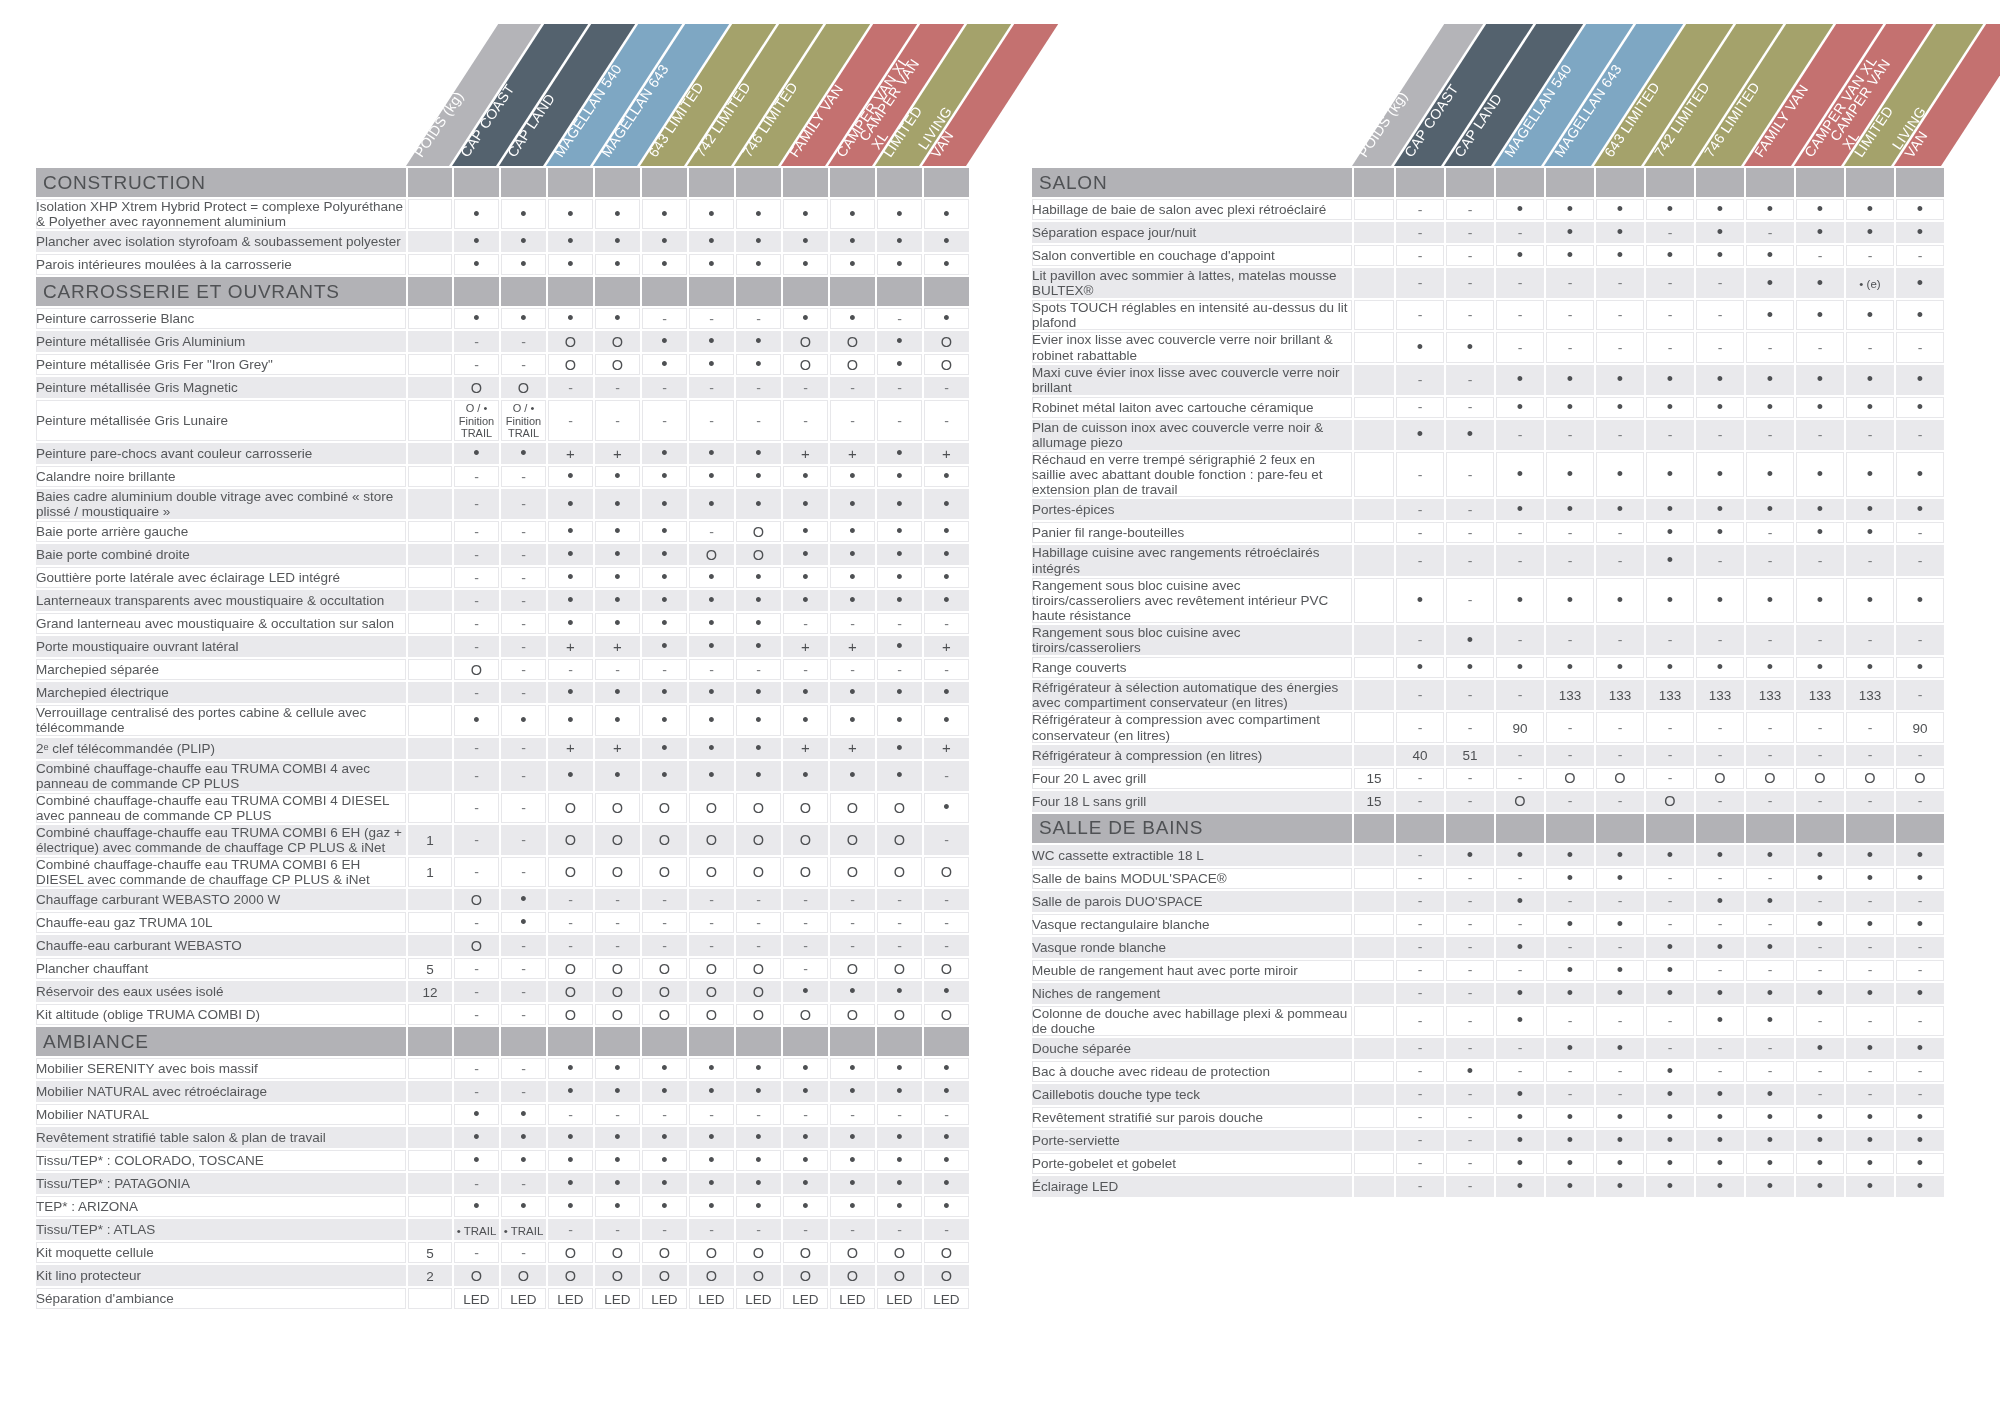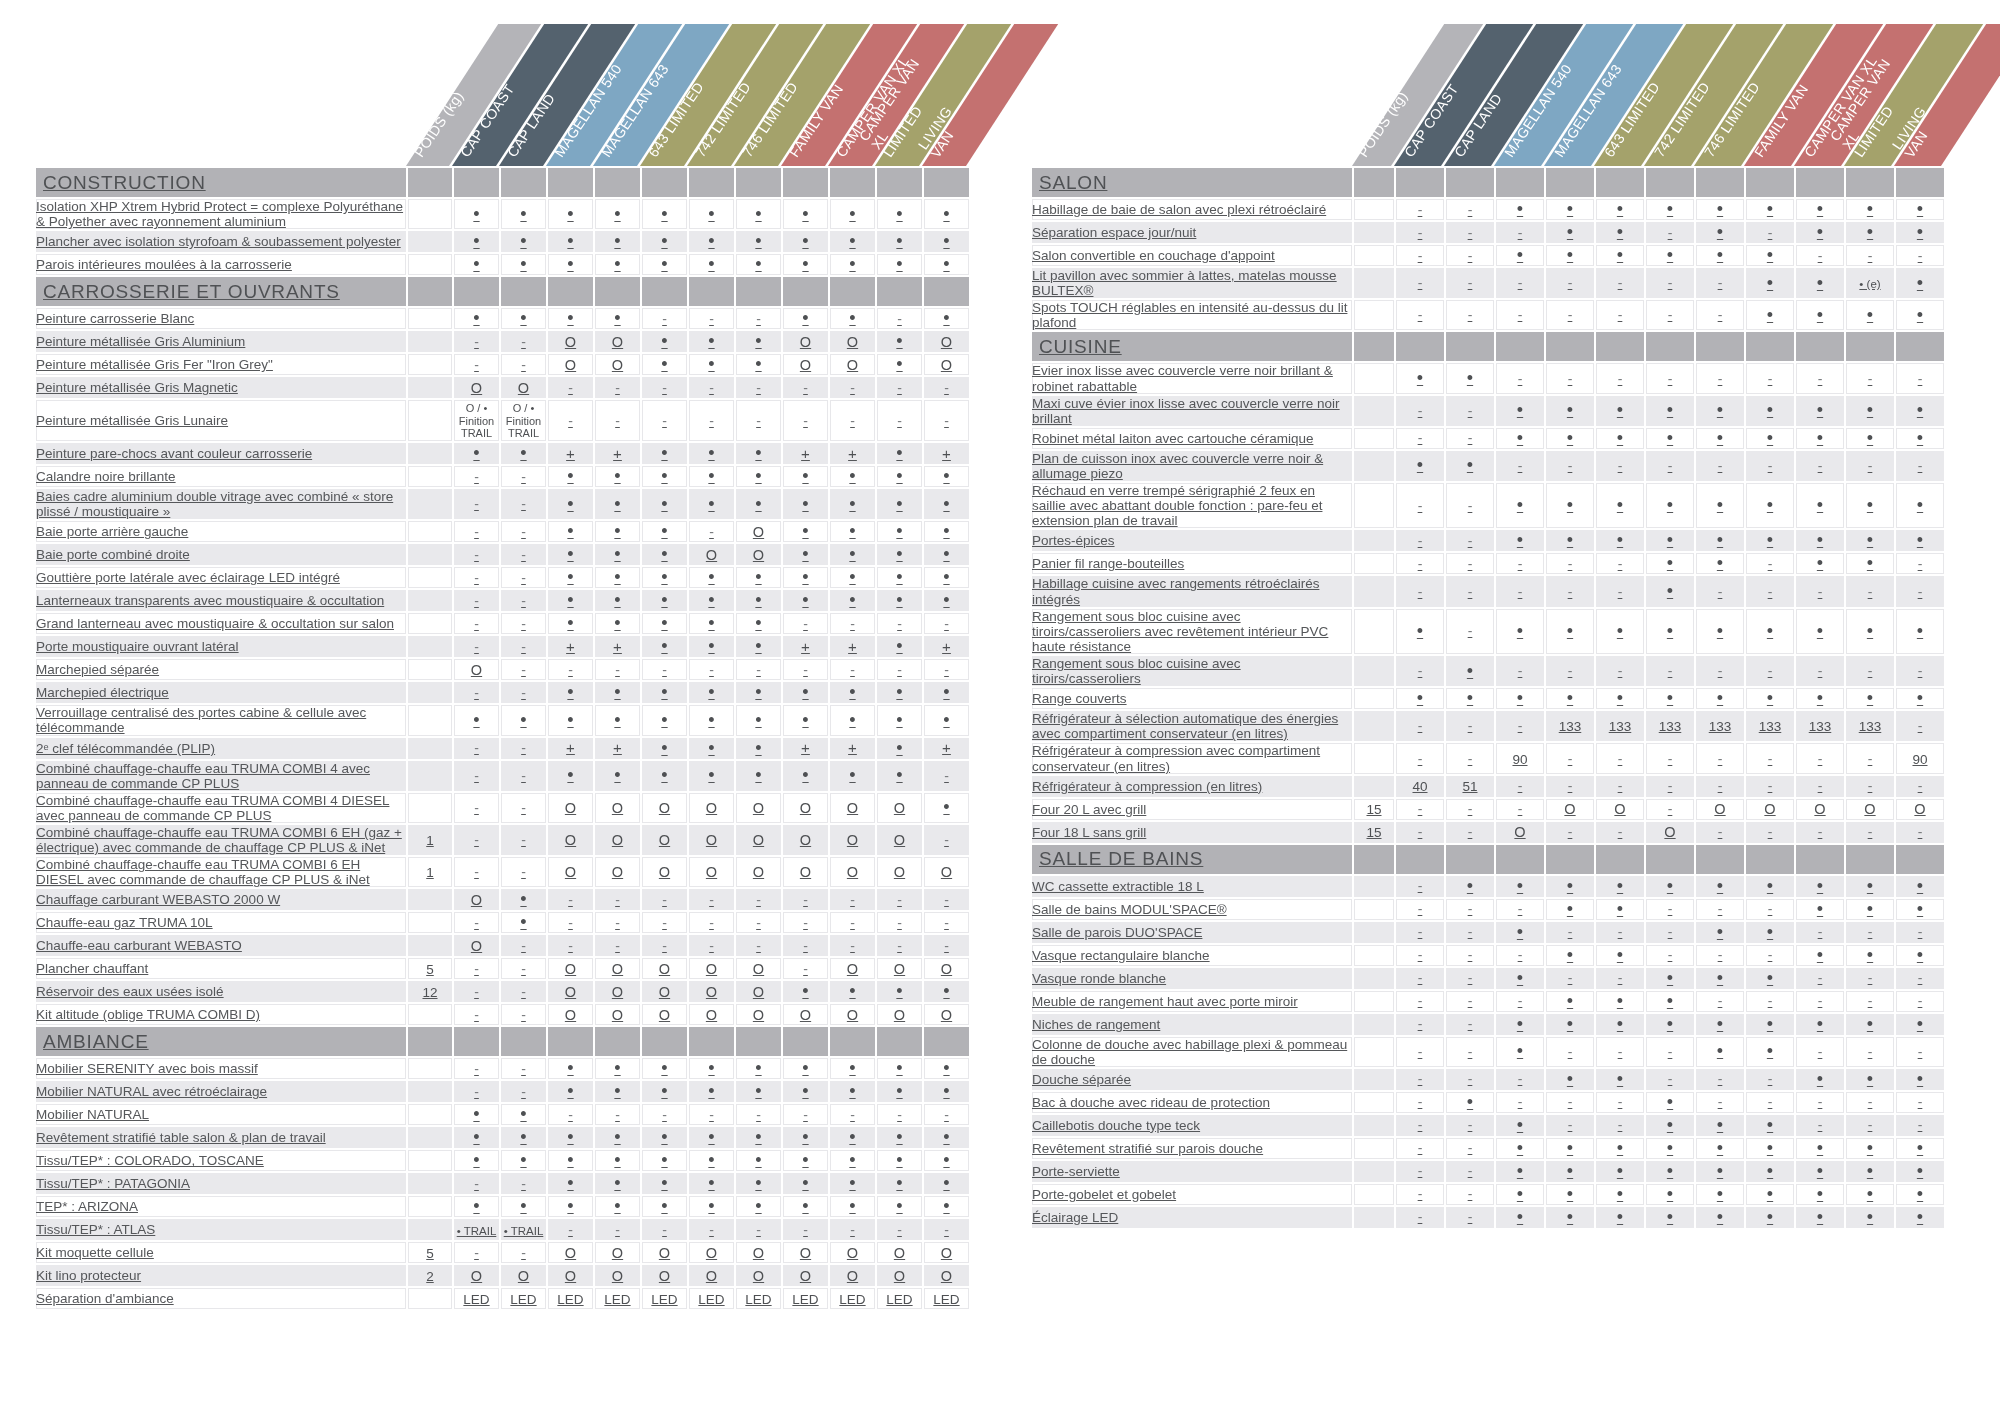--- a/index.html
+++ b/index.html
@@ -13,21 +13,21 @@
   .stripes{position:relative;height:166px;}
   .stripe{
     position:absolute;bottom:0;height:142px;
     transform:skewX(-33deg);transform-origin:0 100%;
   }
   .hlabel{
     position:absolute;bottom:6px;
     transform:rotate(-56deg);transform-origin:0 100%;
     color:#ffffff;font-size:14px;letter-spacing:.4px;white-space:pre-line;line-height:1.05;
   }
-  table.cmp{border-collapse:separate;border-spacing:2px;table-layout:fixed;text-decoration:underline;}
+  table.cmp{border-collapse:separate;border-spacing:2px;table-layout:fixed;}
   table.cmp td{vertical-align:middle;height:21px;padding:0;}
   td.lbl{padding:2px 6px;font-size:13.5px;line-height:1.12;text-align:left;}
   td.val{text-align:center;}
   tr.rw td{background:#ffffff;box-shadow:inset 0 0 0 1px #e7e7ea;}
   tr.rg td{background:#e9e9ec;}
   tr.sec td{background:#b2b2b6;height:27px;box-shadow:none;}
   tr.sec td:first-child{
     font-size:19px;letter-spacing:.8px;color:#4f5154;padding:1px 7px;text-transform:uppercase;
   }
   .dot{font-size:18px;line-height:1;color:#4e5053;}
@@ -897,35 +897,20 @@
           <td class="val"><span class="dash">-</span></td>
           <td class="val"><span class="dash">-</span></td>
           <td class="val"><span class="dash">-</span></td>
           <td class="val"><span class="dash">-</span></td>
           <td class="val"><span class="dash">-</span></td>
           <td class="val"><span class="dot">•</span></td>
           <td class="val"><span class="dot">•</span></td>
           <td class="val"><span class="dot">•</span></td>
           <td class="val"><span class="dot">•</span></td>
         </tr>
-        <tr class="sec">
-          <td>CUISINE</td>
-          <td></td>
-          <td></td>
-          <td></td>
-          <td></td>
-          <td></td>
-          <td></td>
-          <td></td>
-          <td></td>
-          <td></td>
-          <td></td>
-          <td></td>
-          <td></td>
-        </tr>
         <tr class="rw">
           <td class="lbl">Evier inox lisse avec couvercle verre noir brillant &amp; robinet rabattable</td>
           <td class="val"></td>
           <td class="val"><span class="dot">•</span></td>
           <td class="val"><span class="dot">•</span></td>
           <td class="val"><span class="dash">-</span></td>
           <td class="val"><span class="dash">-</span></td>
           <td class="val"><span class="dash">-</span></td>
           <td class="val"><span class="dash">-</span></td>
           <td class="val"><span class="dash">-</span></td>

